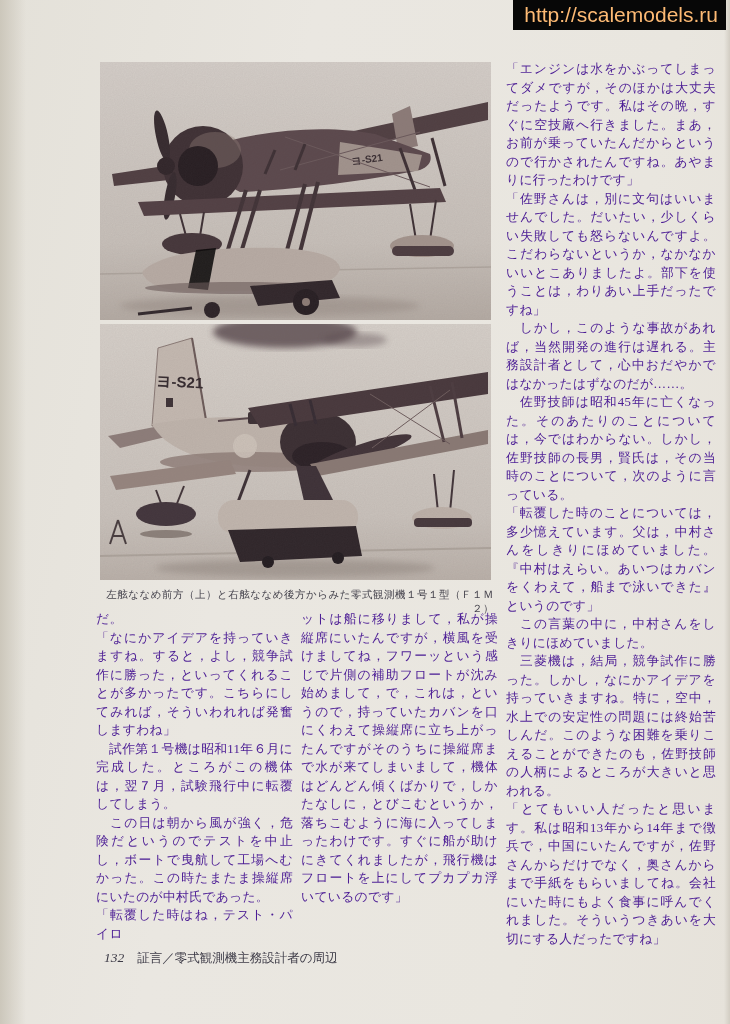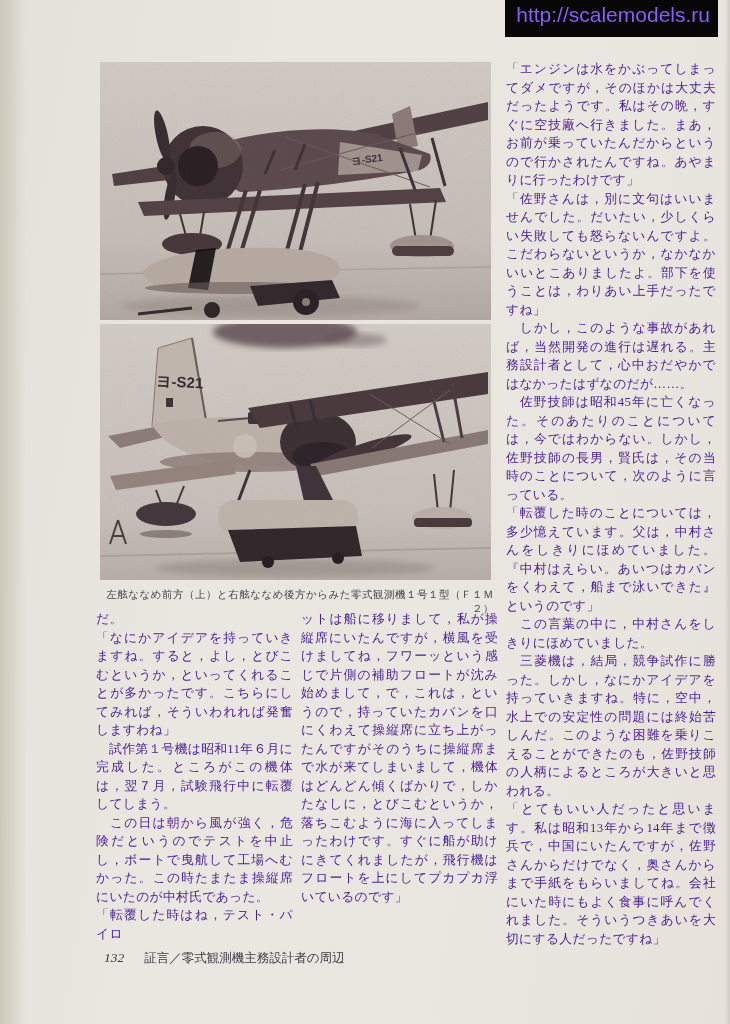--- a/index.html
+++ b/index.html
@@ -10,44 +10,44 @@
   }
   .gutter-shadow{
     position:absolute;left:0;top:0;bottom:0;width:26px;
     background:linear-gradient(to right,#ccc7bb 0%,rgba(233,230,224,0) 100%);
   }
   .edge-shadow{
     position:absolute;right:0;top:0;bottom:0;width:6px;
     background:linear-gradient(to left,#d2cdc3,rgba(233,230,224,0));
   }
   .banner{
-    position:absolute;top:0;right:12px;height:30px;background:#070707;
-    color:#8b5cf6;font-family:"Liberation Sans", sans-serif;
-    font-size:21px;line-height:29px;padding:0 8px 7px 11px;letter-spacing:0px;
+    position:absolute;top:0;right:4px;height:30px;background:#070707;
+    color:#fdba74;font-family:"Liberation Sans", sans-serif;
+    font-size:21px;line-height:29px;padding:0 8px 0 11px;letter-spacing:0px;
   }
   .photo{position:absolute;left:100px;width:391px;}
   .photo svg{display:block;width:100%;height:100%;}
   #photo-top{top:62px;height:258px;}
   #photo-bottom{top:324px;height:256px;}
   .caption{
     position:absolute;left:96px;top:588px;width:398px;text-align:right;
     font-size:10.5px;color:#45434d;letter-spacing:0.5px;
   }
   .col{
     position:absolute;font-size:12.8px;line-height:18.5px;color:#4c1d95;
     text-align:justify;word-break:break-all;letter-spacing:0.3px;
   }
   .col p{margin:0;}
   .col-left{left:96px;top:610px;width:197px;}
   .col-mid{left:301px;top:610px;width:197px;}
   .col-right{left:506px;top:60px;width:210px;}
   .footer{
     position:absolute;left:104px;top:950px;font-size:12.5px;color:#3c3a46;
   }
-  .footer .pageno{font-style:italic;margin-right:20px;font-size:13.5px;}
+  .footer .pageno{font-style:italic;margin-right:13px;font-size:13.5px;}
 </style>
 </head>
 <body>
 
 <div>
   <div class="gutter-shadow"></div>
   <div class="edge-shadow"></div>
 
   <div class="banner">
     <span>http://scalemodels.ru</span>
@@ -205,21 +205,21 @@
         <circle cx="238" cy="234" r="6" fill="#1f191d"></circle>
       </g>
       <rect width="391" height="256" filter="url(#grain2)" opacity="0.16"></rect>
     </svg>
   </figure>
 
   <div class="caption">左舷ななめ前方（上）と右舷ななめ後方からみた零式観測機１号１型（Ｆ１Ｍ２）</div>
 
   <div class="col col-left">
     <p>だ。</p>
-    <p>「なにかアイデアを持っていきますね。すると，よし，とびこむというか，といってくれることが多かったです。こちらにしてみれば，そういわれれば発奮しますわね」</p>
+    <p>「なにかアイデアを持っていきますね。すると，よし，競争試作に勝った，といってくれることが多かったです。こちらにしてみれば，そういわれれば発奮しますわね」</p>
     <p>　試作第１号機は昭和11年６月に完成した。ところがこの機体は，翌７月，試験飛行中に転覆してしまう。</p>
     <p>　この日は朝から風が強く，危険だというのでテストを中止し，ボートで曳航して工場へむかった。この時たまたま操縦席にいたのが中村氏であった。</p>
     <p>「転覆した時はね，テスト・パイロ</p>
   </div>
 
   <div class="col col-mid">
     <p>ットは船に移りまして，私が操縦席にいたんですが，横風を受けましてね，フワーッという感じで片側の補助フロートが沈み始めまして，で，これは，というので，持っていたカバンを口にくわえて操縦席に立ち上がったんですがそのうちに操縦席まで水が来てしまいまして，機体はどんどん傾くばかりで，しかたなしに，とびこむというか，落ちこむように海に入ってしまったわけです。すぐに船が助けにきてくれましたが，飛行機はフロートを上にしてプカプカ浮いているのです」</p>
   </div>
 
   <div class="col col-right">

